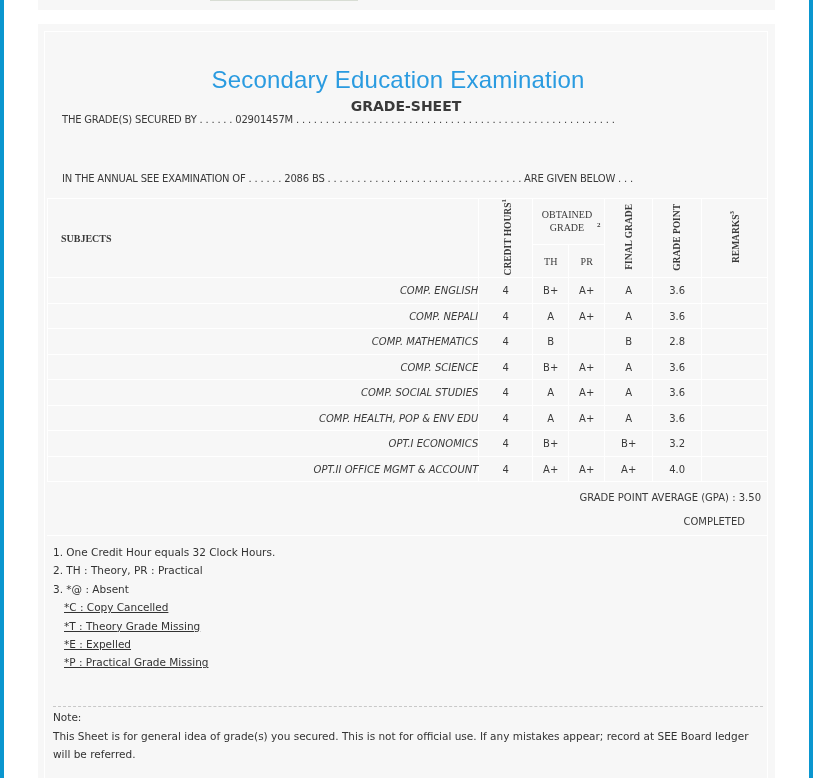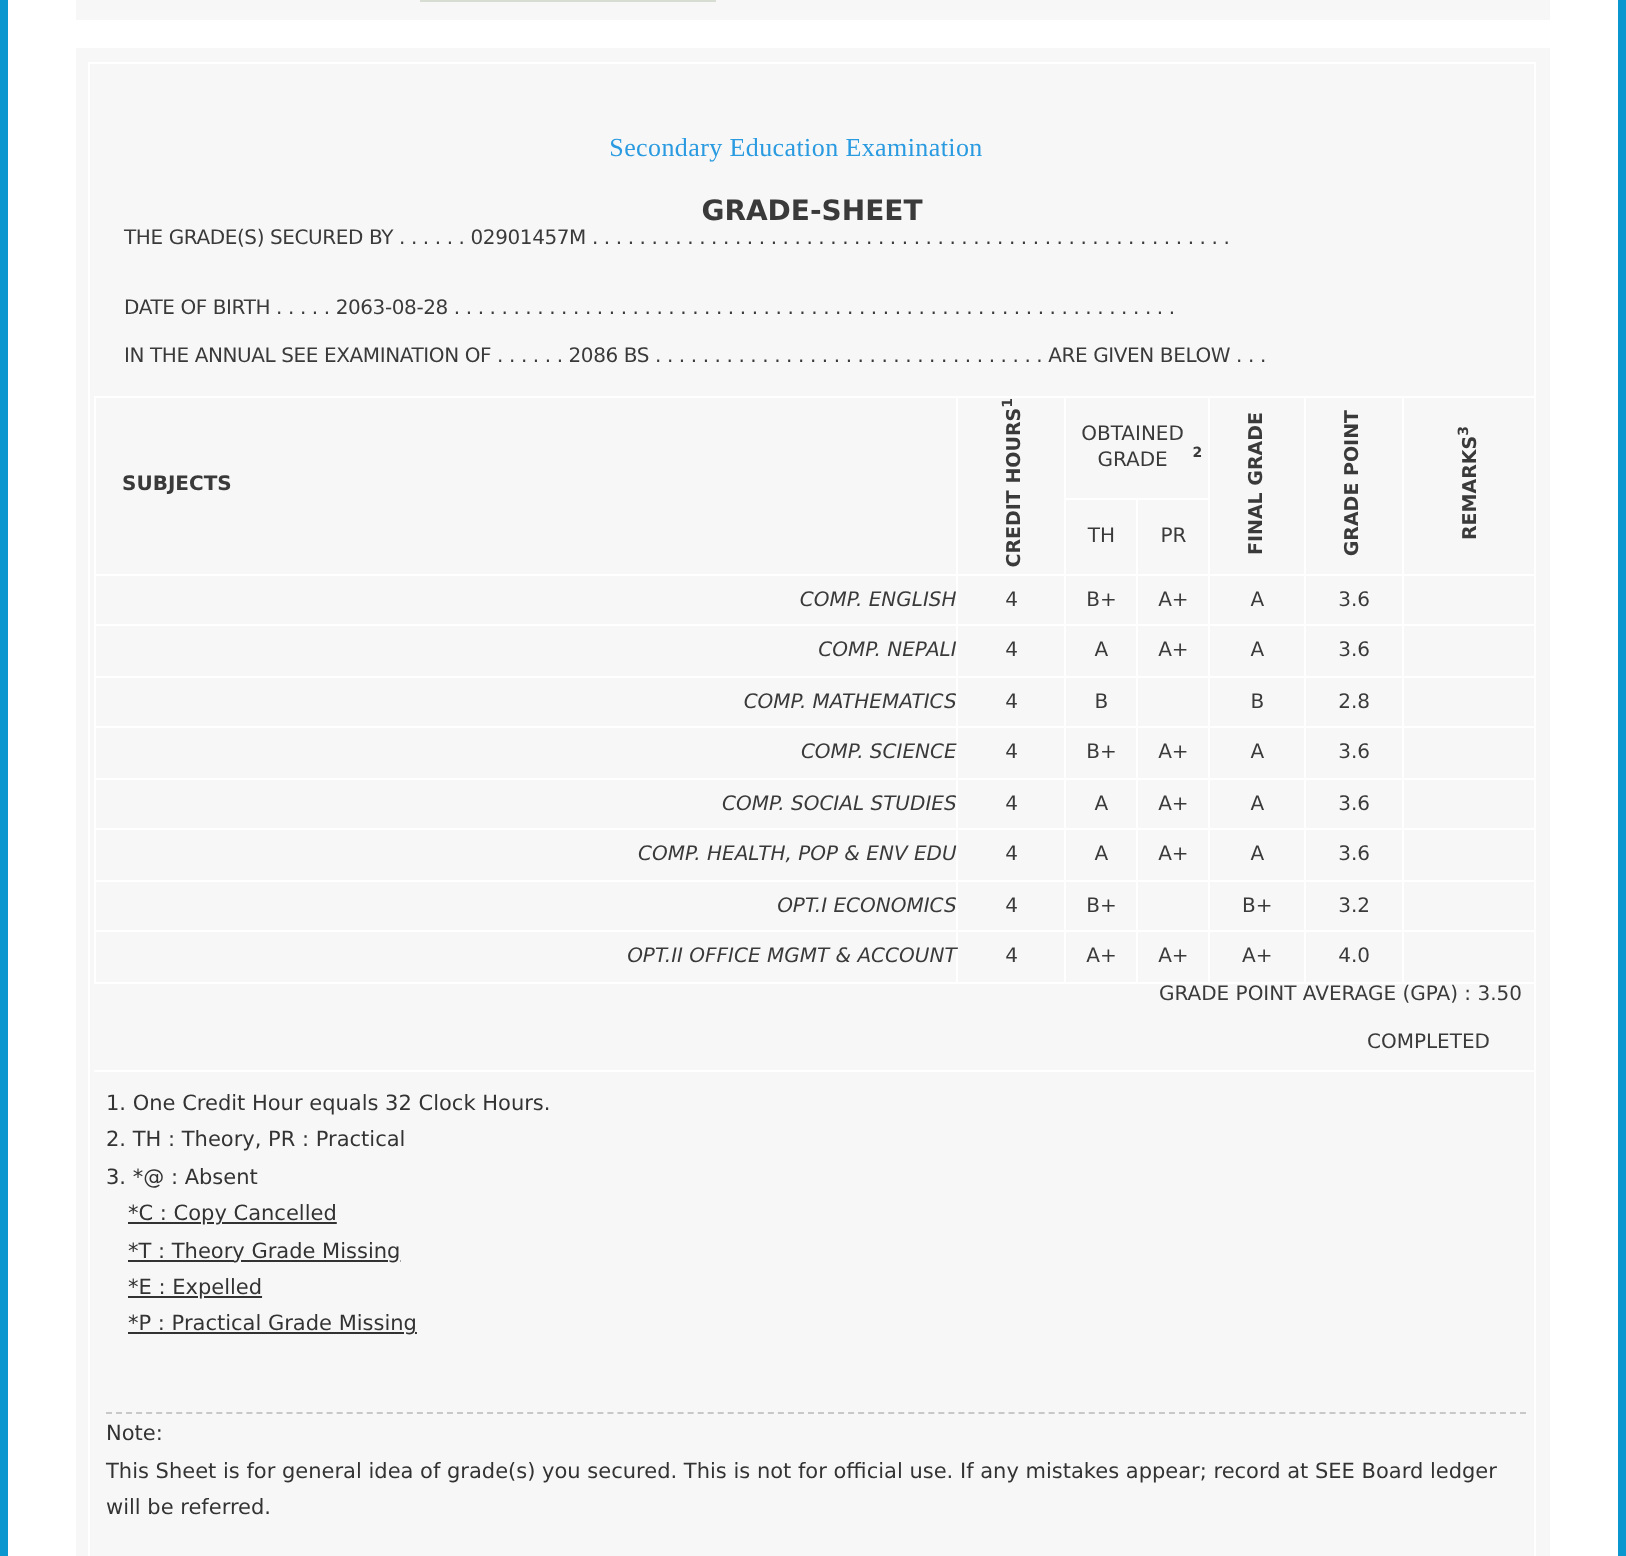--- a/index.html
+++ b/index.html
@@ -17,37 +17,37 @@
     position: absolute; left: 172px; width: 148px; top: 0; height: 1px; background: #d8ddd4;
   }
   .panel {
     position: absolute; left: 38px; top: 24px; width: 737px; height: 760px; background: #f7f7f7;
   }
   .inner {
     position: absolute; left: 6px; top: 7px; width: 722px; bottom: 0; border: 1px solid #ffffff; border-bottom: none;
   }
   .title {
     position: absolute; left: 0; right: 16px; top: 34px; text-align: center;
-    font-family: Liberation Serif, serif; font-size: 13px; color: #2a9be0; letter-spacing: 0.2px;
+    font-family: Liberation Sans, sans-serif; font-size: 24px; color: #2a9be0; letter-spacing: 0.2px;
   }
   .subtitle {
     position: absolute; left: 0; right: 0; top: 66px; text-align: center;
     font-size: 14px; font-weight: bold; color: #3a3a3a;
   }
   .info-line {
     position: absolute; left: 17px; font-size: 10px; color: #3a3a3a; white-space: nowrap; letter-spacing: -0.2px;
   }
   table.grades {
     position: absolute; left: 2px; top: 166px; width: 721px; border-collapse: collapse;
     font-size: 10px;
   }
   table.grades td, table.grades th {
     border: 1px solid #ffffff; padding: 0; font-weight: normal;
   }
-  table.grades th { font-weight: bold; color: #3a3a3a; }
+  table.grades th { font-weight: bold; color: #3a3a3a; font-family: Liberation Serif, serif; }
   .subj-h { text-align: left; padding-left: 13px !important; height: 42px; }
   .vert {
     writing-mode: vertical-rl; transform: rotate(180deg); font-size: 9.5px; line-height: 10px;
     display: inline-block; text-align: center; font-weight: bold;
   }
   .ob-h { height: 34px; font-size: 10px; line-height: 13px; vertical-align: middle; }
   .sub-h { height: 25px; font-size: 10px; }
   td.subj { text-align: right; padding-left: 13px !important; height: 24.5px; font-size: 10px; color: #3a3a3a; font-style: italic; }
   td.c { text-align: center; font-size: 10px; color: #3a3a3a; }
   .gpa {
@@ -72,21 +72,20 @@
 <div class="top-panel">
   <div class="bar"></div>
 </div>
 
 <div class="panel">
   <div class="inner">
     <div class="title">Secondary Education Examination</div>
     <div class="subtitle">GRADE-SHEET</div>
 
     <div class="info-line" style="top:82px">THE GRADE(S) SECURED BY . . . . . . 02901457M . . . . . . . . . . . . . . . . . . . . . . . . . . . . . . . . . . . . . . . . . . . . . . . . . . . . . .</div>
-    <div class="info-line" style="top:117px">DATE OF BIRTH . . . . . 2063-08-28 . . . . . . . . . . . . . . . . . . . . . . . . . . . . . . . . . . . . . . . . . . . . . . . . . . . . . . . . . . . . .</div>
     <div class="info-line" style="top:141px">IN THE ANNUAL SEE EXAMINATION OF . . . . . . 2086 BS . . . . . . . . . . . . . . . . . . . . . . . . . . . . . . . . . ARE GIVEN BELOW . . .</div>
 
     <table class="grades">
       <colgroup>
         <col style="width:432px">
           <col style="width:54px">
           <col style="width:36px">
           <col style="width:36px">
           <col style="width:48px">
           <col style="width:49px">

